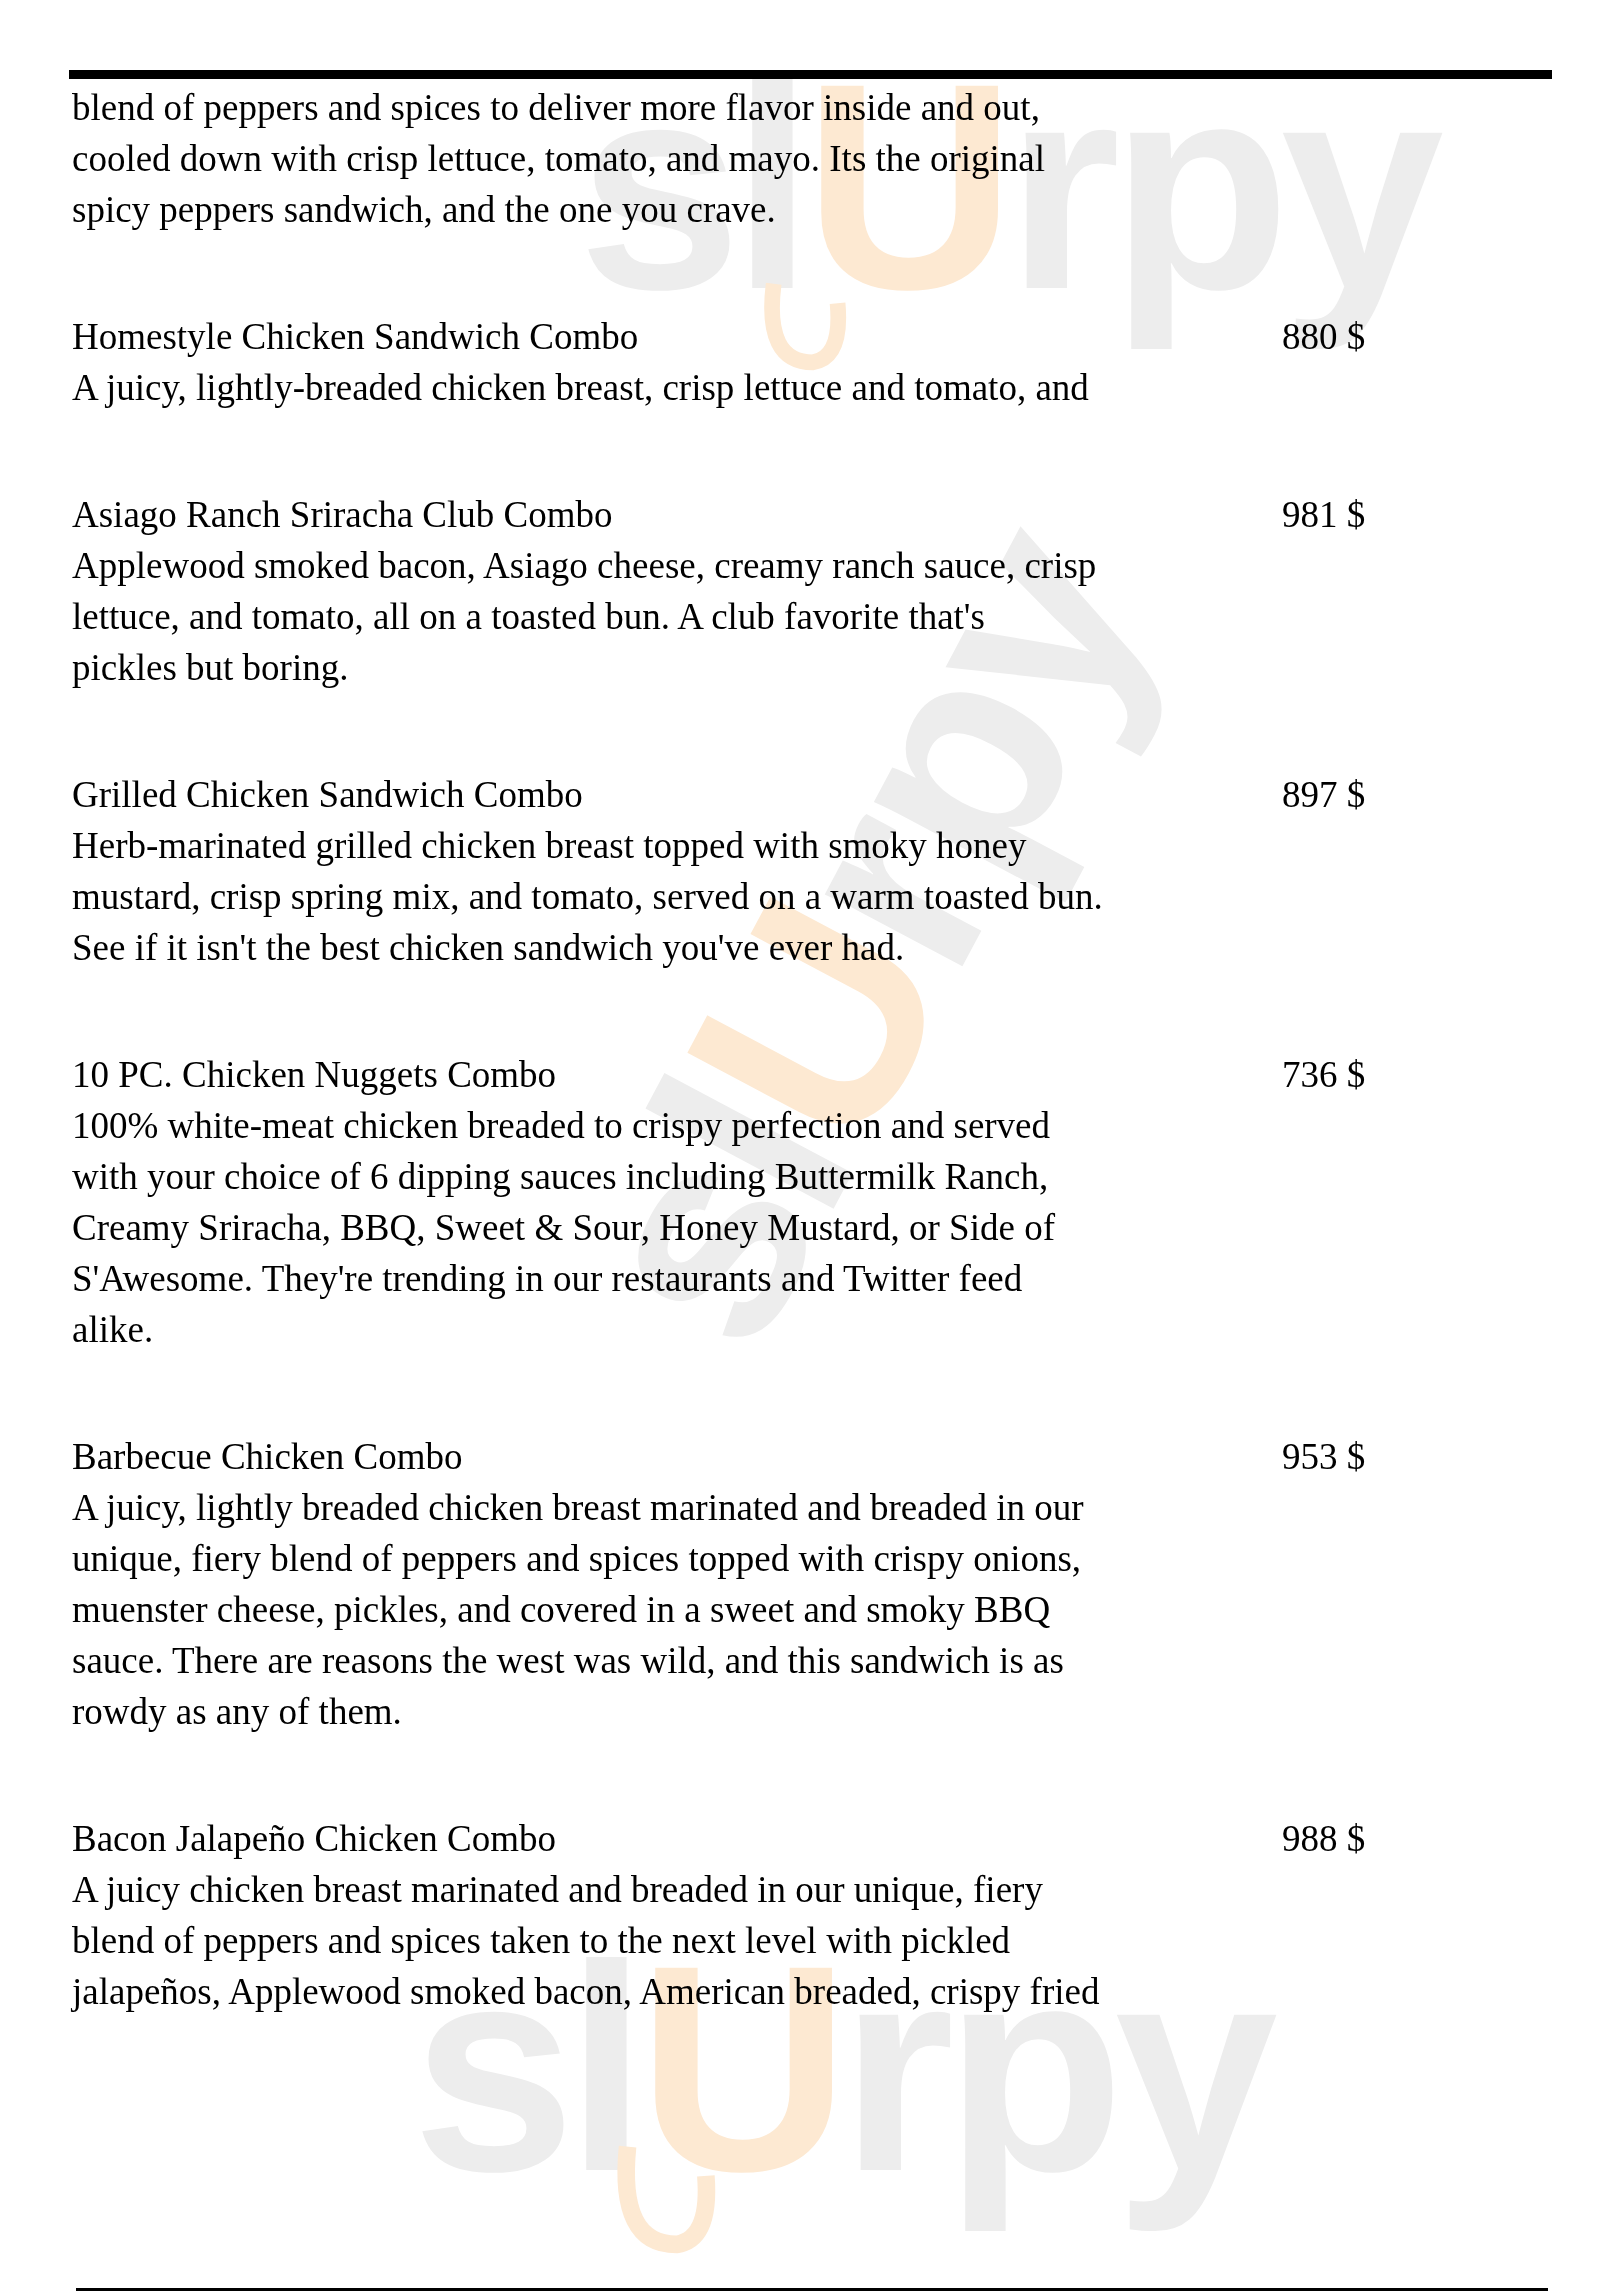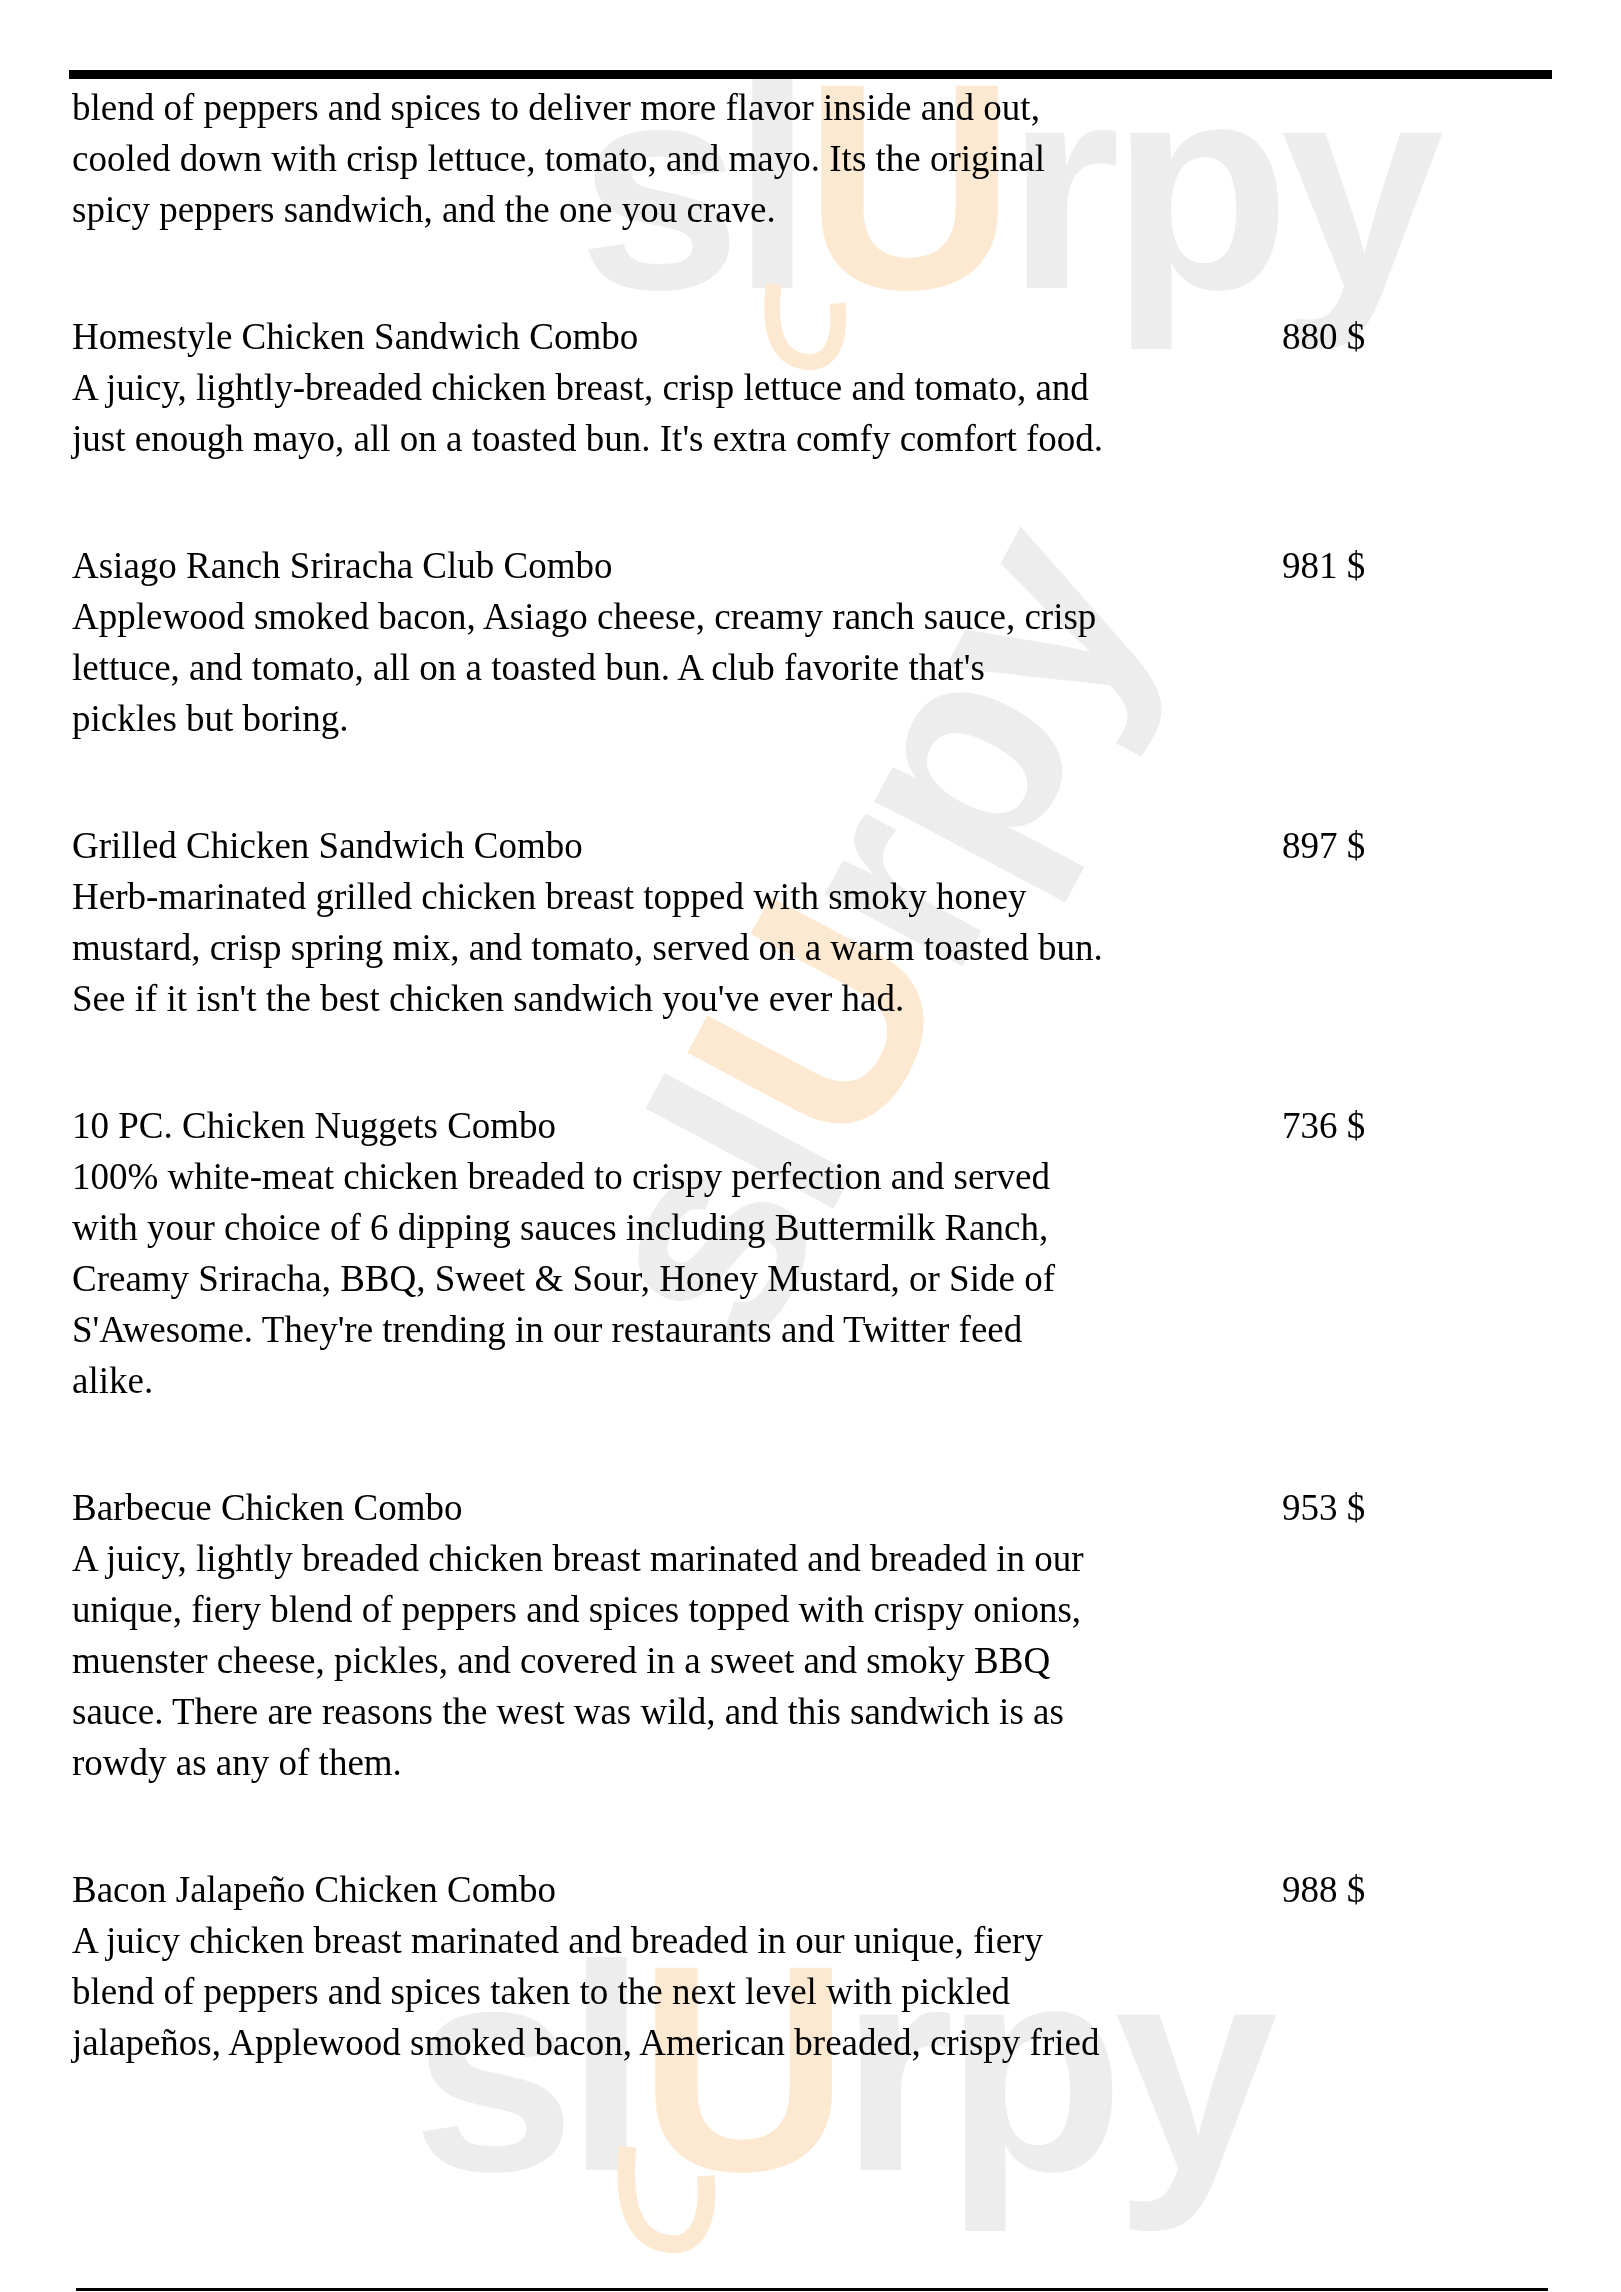--- a/index.html
+++ b/index.html
@@ -45,21 +45,20 @@
     <div class="line">blend of peppers and spices to deliver more flavor inside and out,</div>
     <div class="line">cooled down with crisp lettuce, tomato, and mayo. Its the original</div>
     <div class="line">spicy peppers sandwich, and the one you crave.</div>
   </div>
   <div class="spacer"></div>
 
   <div class="item">
     <div class="item-title">Homestyle Chicken Sandwich Combo</div>
     <div class="item-price">880 $</div>
     <div class="line">A juicy, lightly-breaded chicken breast, crisp lettuce and tomato, and</div>
-    <div class="line">just enough mayo, all on a toasted bun. It's extra comfy comfort food.</div>
   </div>
   <div class="spacer"></div>
 
   <div class="item">
     <div class="item-title">Asiago Ranch Sriracha Club Combo</div>
     <div class="item-price">981 $</div>
     <div class="line">Applewood smoked bacon, Asiago cheese, creamy ranch sauce, crisp</div>
     <div class="line">lettuce, and tomato, all on a toasted bun. A club favorite that's</div>
     <div class="line">pickles but boring.</div>
   </div>

